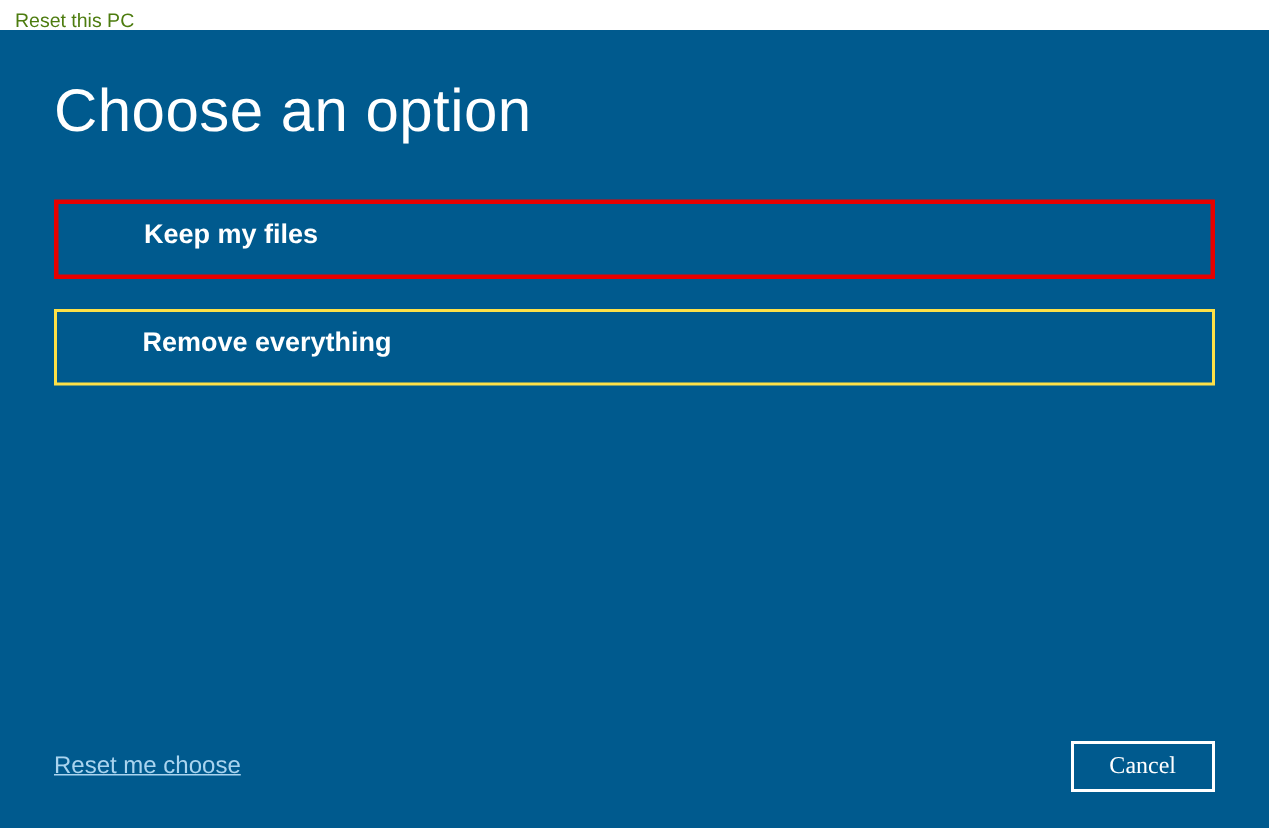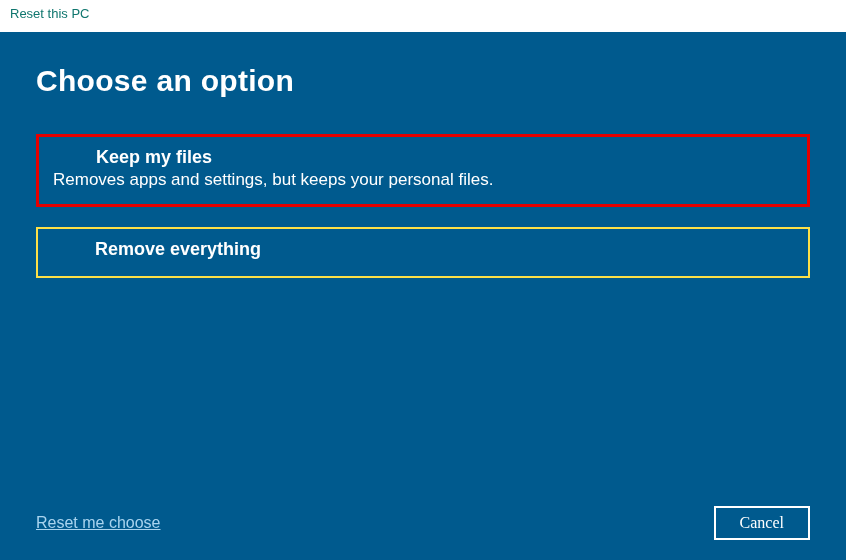--- a/index.html
+++ b/index.html
@@ -9,36 +9,36 @@
     }
     body {
       font-family: "Segoe UI", Arial, sans-serif;
       background: #ffffff;
       width: 846px;
       height: 560px;
       overflow: hidden;
     }
     .titlebar {
       background: #ffffff;
-      color: #0f766e;
+      color: #4d7c0f;
       font-size: 13px;
       padding: 6px 10px;
-      height: 32px;
+      height: 20px;
     }
     .dialog {
       background: #005a8e;
       width: 100%;
       height: calc(100% - 28px);
       padding: 32px 36px 24px 36px;
       position: relative;
       color: #ffffff;
     }
     .heading {
-      font-size: 30px;
-      font-weight: 700;
+      font-size: 40px;
+      font-weight: 400;
       margin-bottom: 36px;
       letter-spacing: 0.3px;
     }
     .option {
       border: 2px solid #fde047;
       padding: 10px 14px 14px 14px;
       margin-bottom: 20px;
       cursor: pointer;
     }
     .option.highlighted {
@@ -84,21 +84,20 @@
 
 <div class="titlebar">
   <span>Reset this PC</span>
 </div>
 
 <div class="dialog">
   <h1 class="heading">Choose an option</h1>
 
   <div class="option highlighted">
     <div class="option-title">Keep my files</div>
-    <div class="option-desc">Removes apps and settings, but keeps your personal files.</div>
   </div>
 
   <div class="option">
     <div class="option-title">Remove everything</div>
   </div>
 
   <div class="footer">
     <a class="help-link">Reset me choose</a>
     <button class="cancel-btn">Cancel</button>
   </div>

